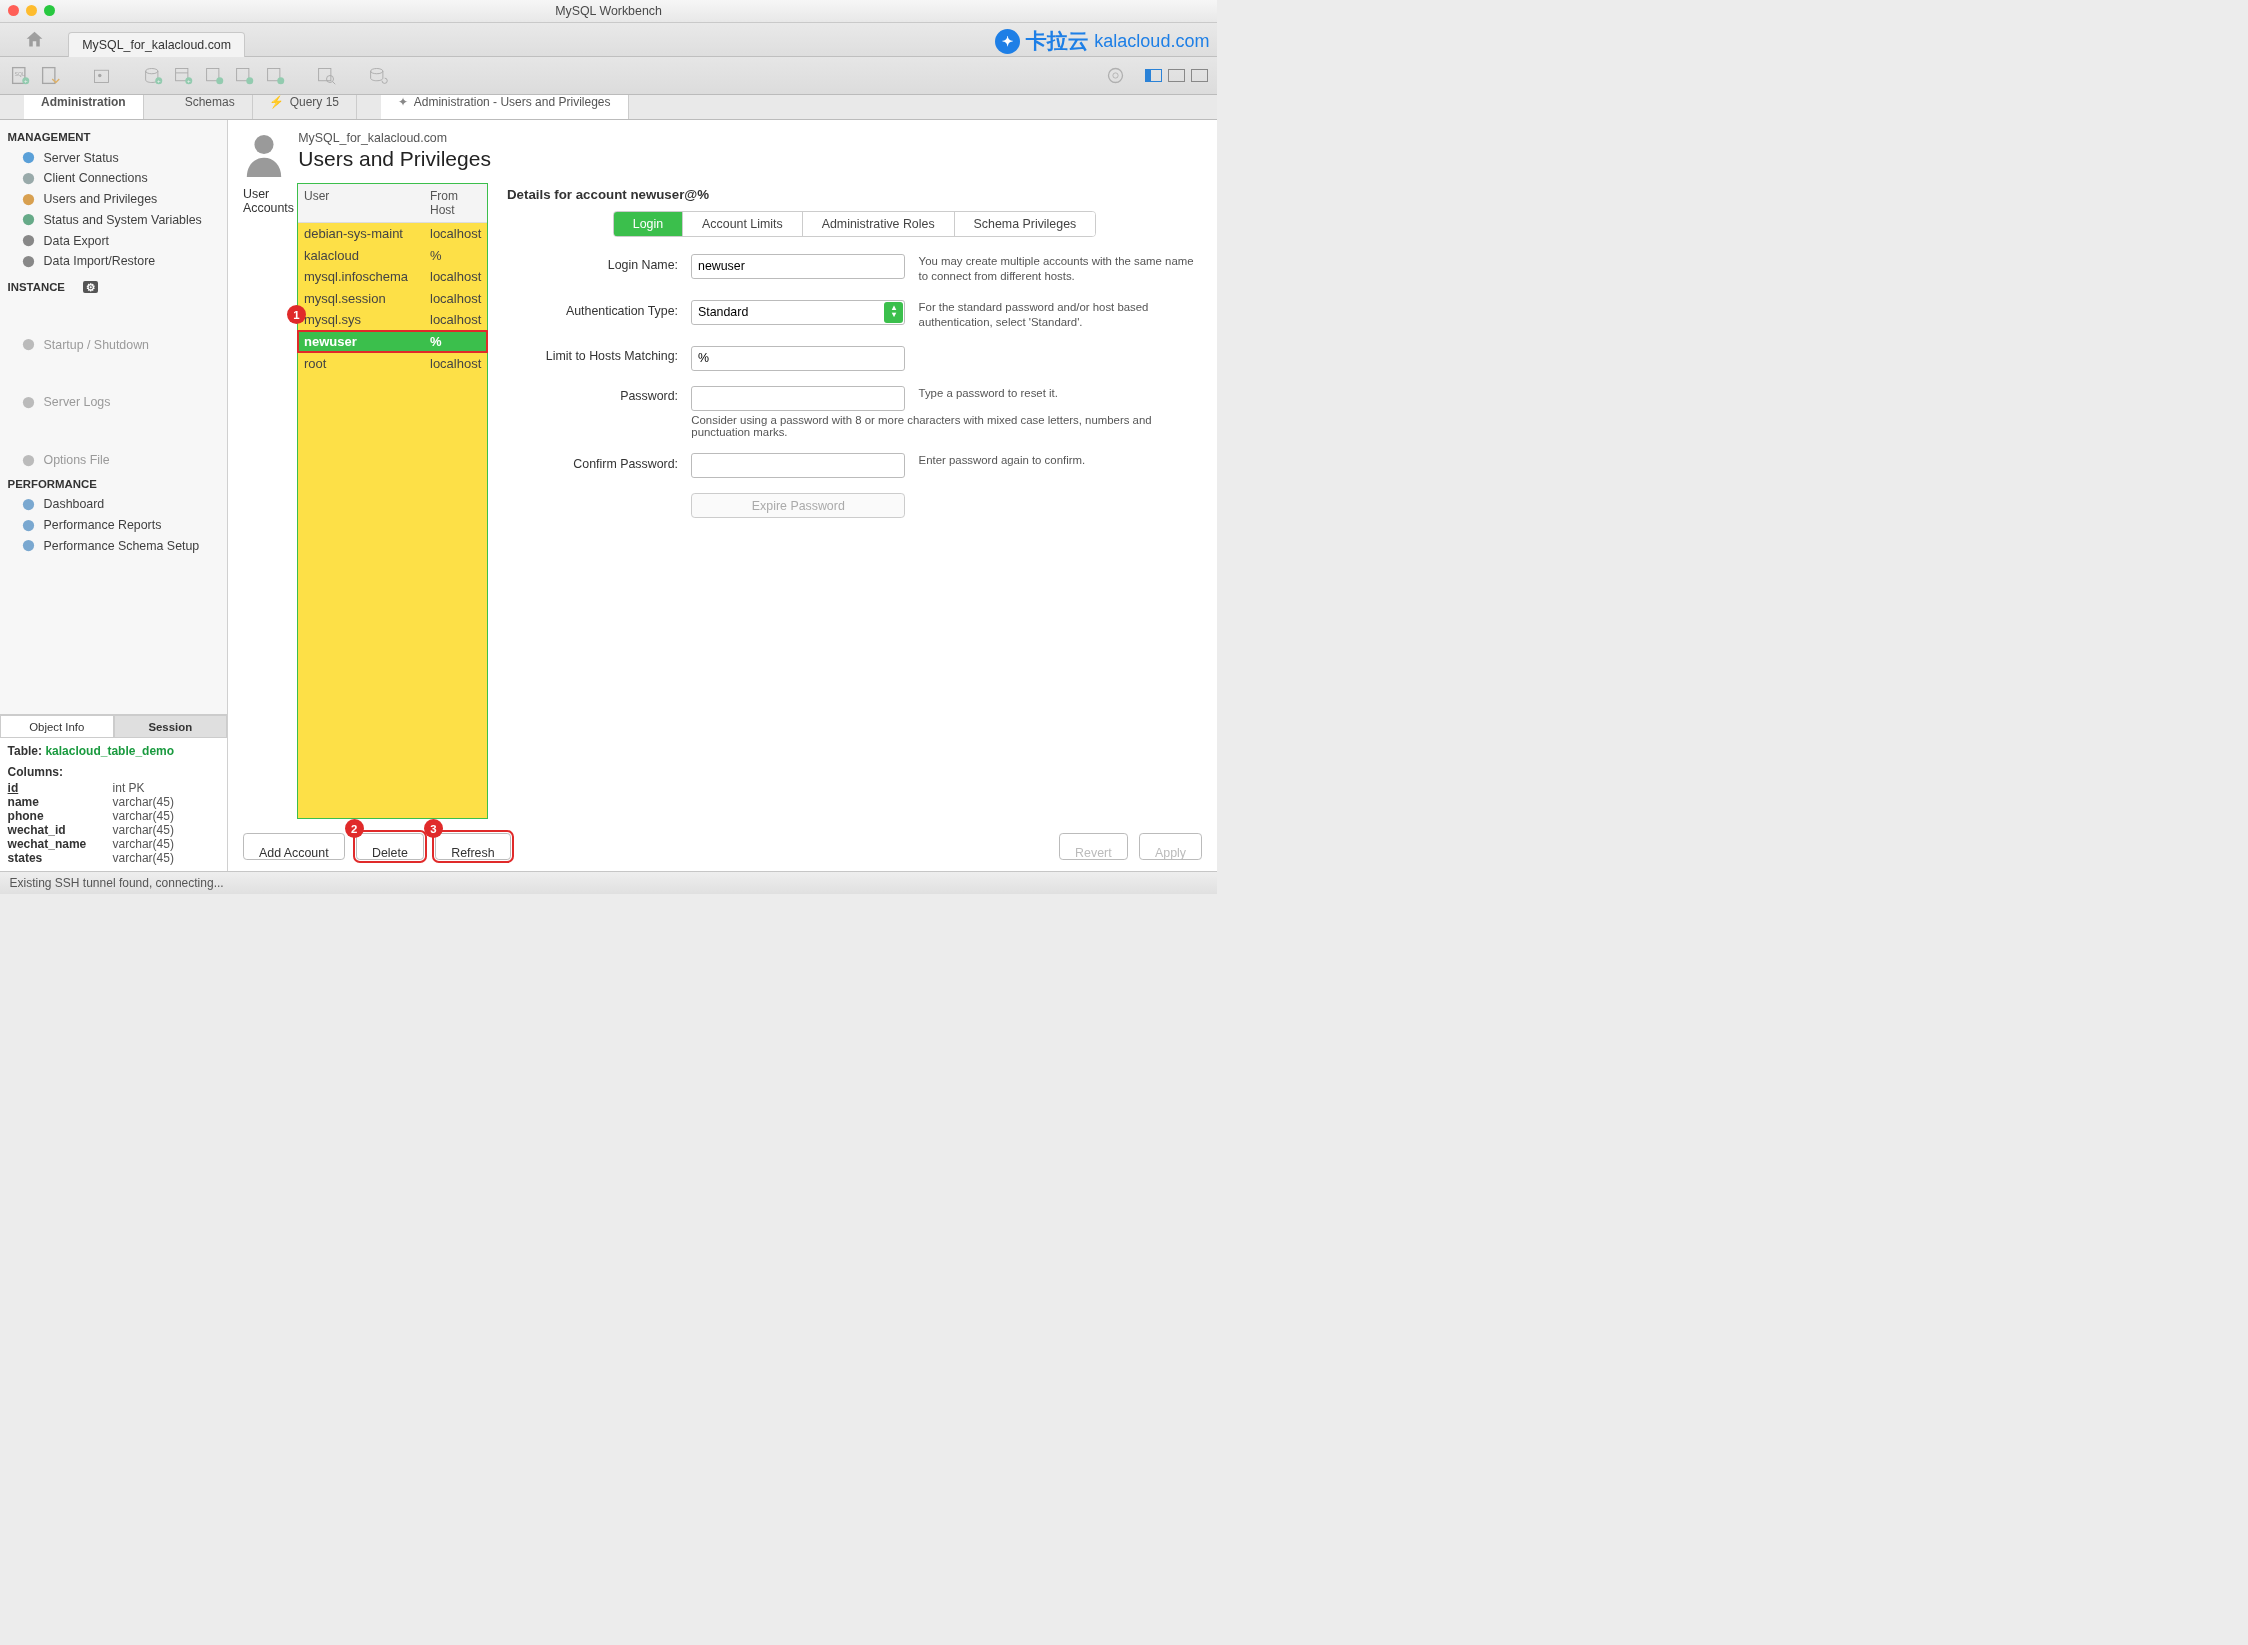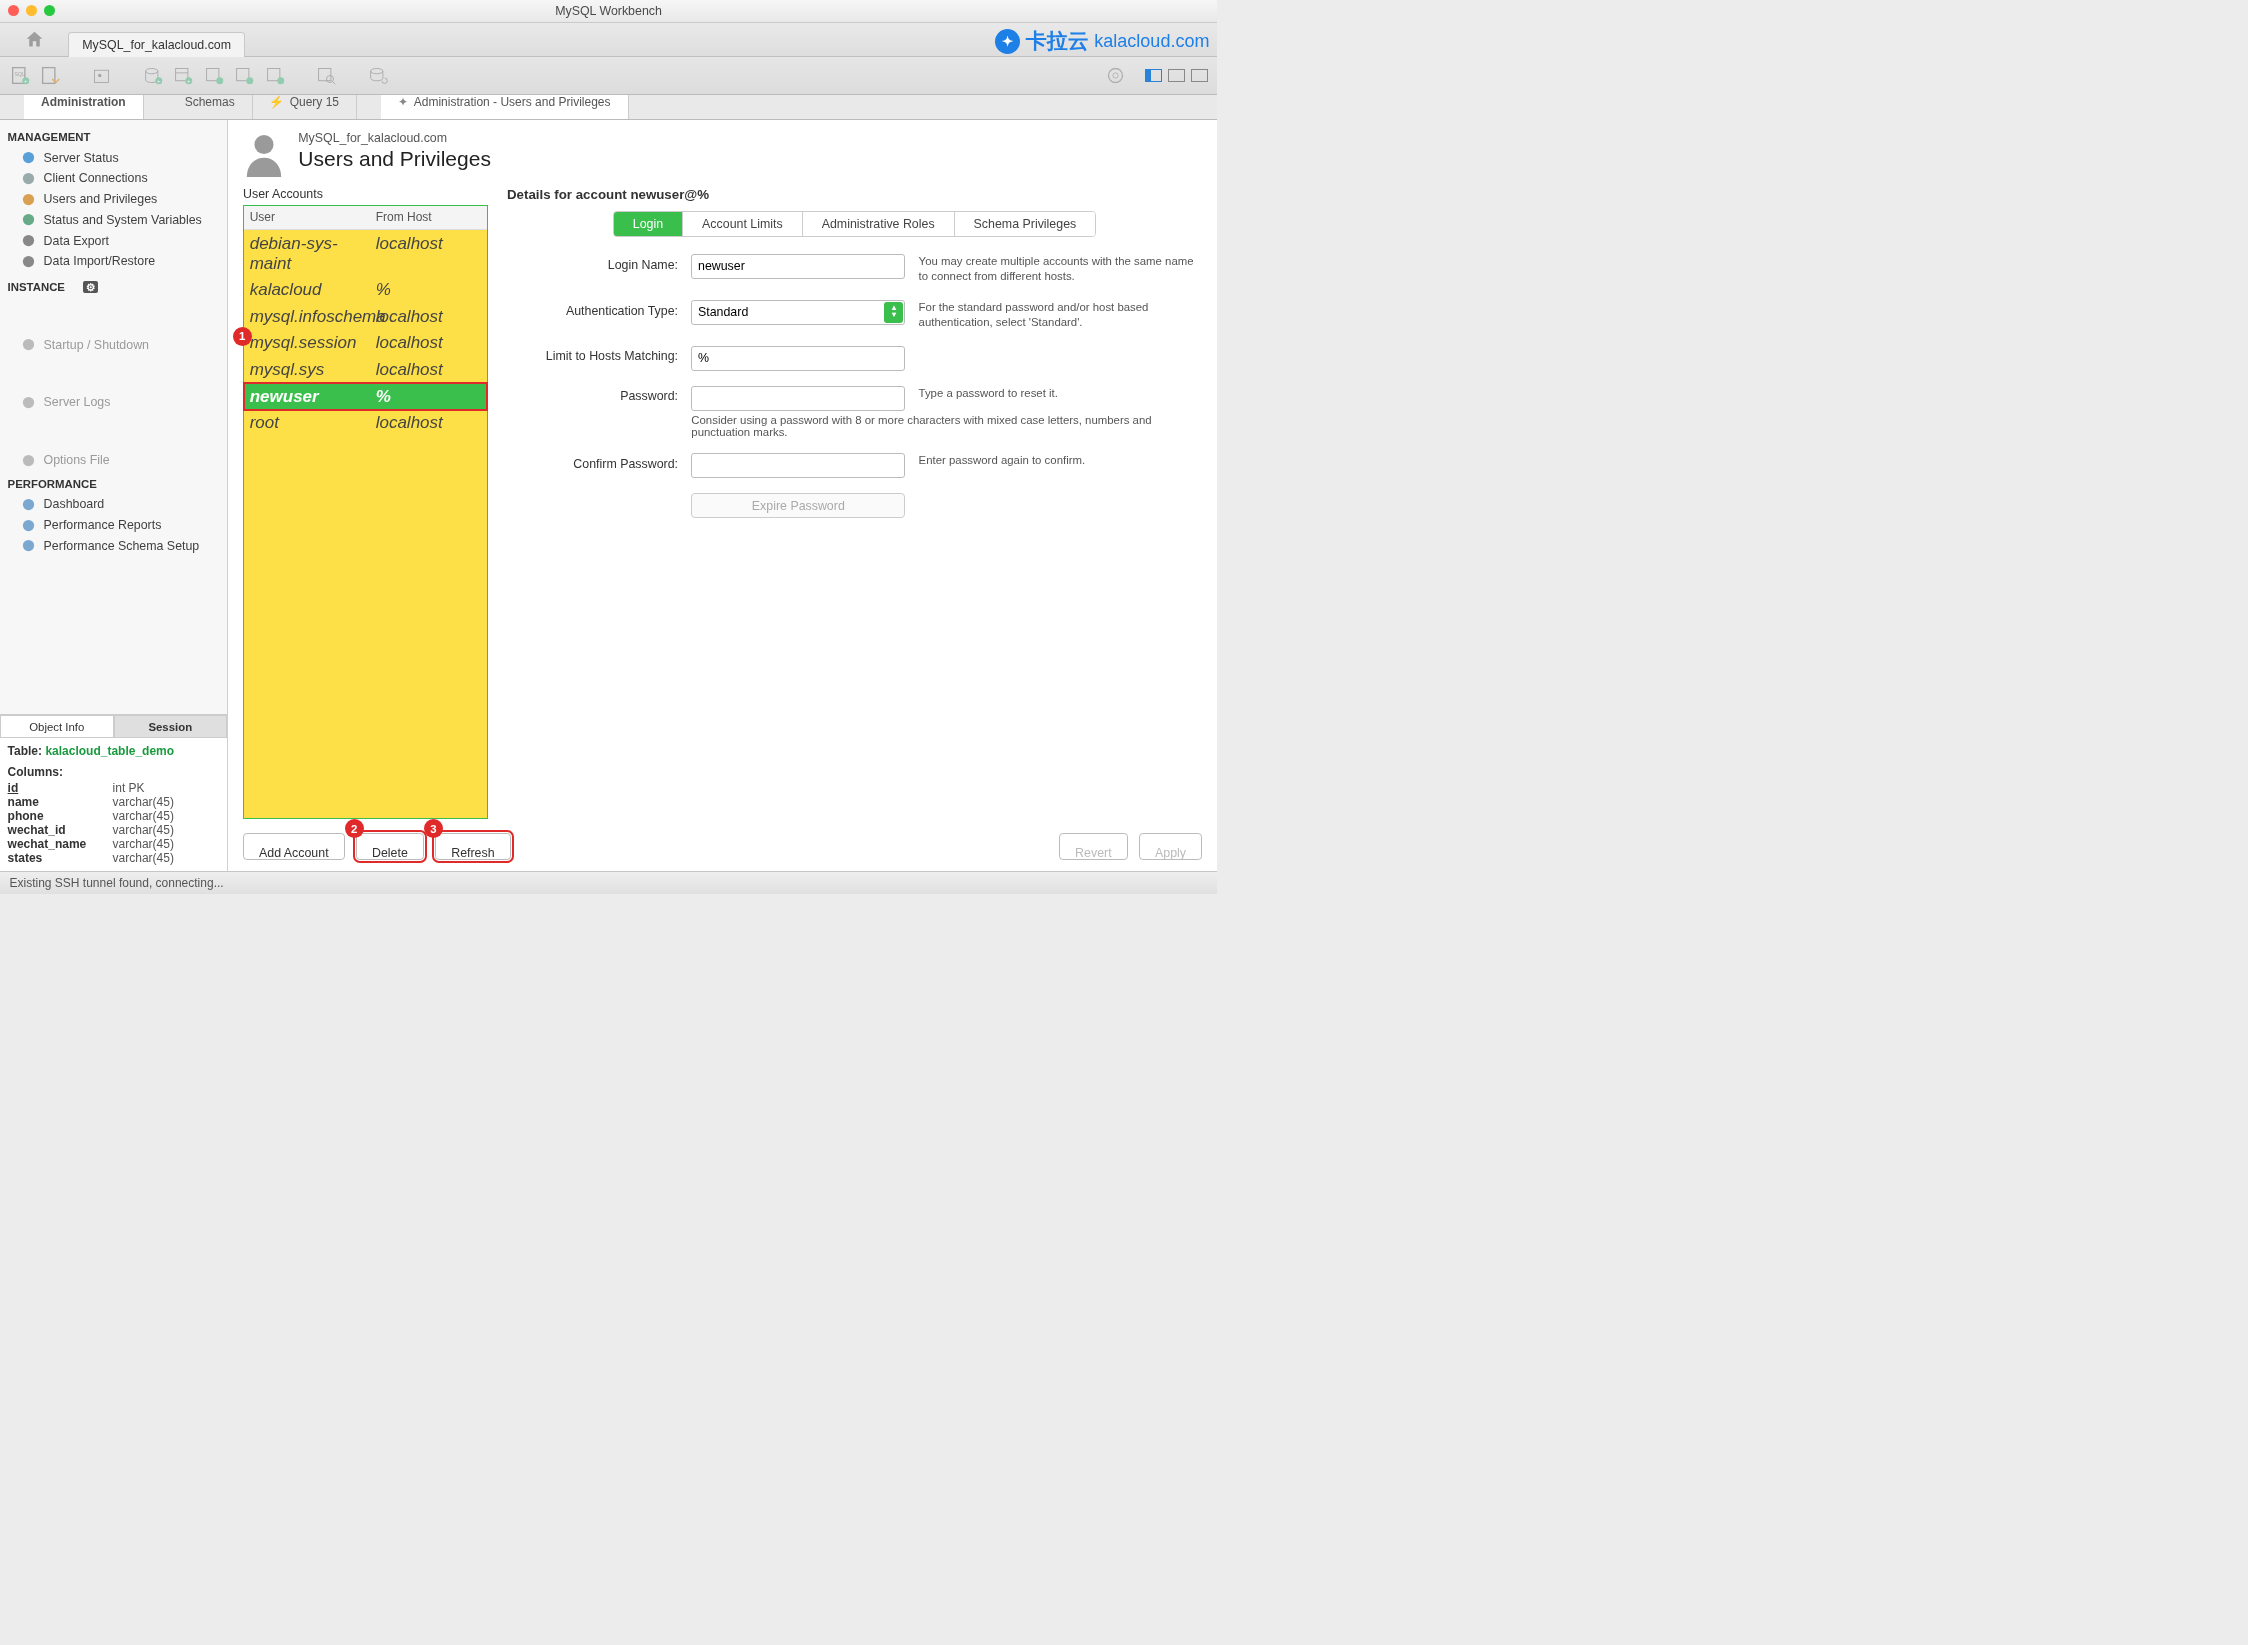--- a/index.html
+++ b/index.html
@@ -47,27 +47,27 @@
   .col-row .cn{width:105px;} .col-row .ct{color:#555;}
   .col-row .cn.u{text-decoration:underline;}
   
   .main { flex:1; background:#fff; display:flex;flex-direction:column; position:relative;}
   .main-head { display:flex; gap:13.3px; padding:11.4px 15px 5.7px; align-items:flex-start;}
   .avatar { width:42px;height:46px; }
   .mh-texts .caption{font-size:12.4px;color:#555;}
   .mh-texts h2{font-size:21px;font-weight:500;color:#222;margin-top:1.9px;}
   .main-cols{display:flex;flex:1; padding:0 15px 7.6px; gap:19px;}
   
-  .ua { width:245px; display:flex;flex-direction:column;}
+  .ua { width:245px; display:flex;flex-direction:row;}
   .ua-label{font-size:12.4px;margin:3.8px 0 3.8px;}
   .ua-list{flex:1;border:1.9px solid #3bbf4c;position:relative;background:#fde047;}
   .ua-head{display:flex;background:#f4f4f4;border-bottom:1px solid #ddd;font-size:12px;color:#555;}
   .ua-head div{padding:4.8px 5.7px;}
   .ua-head .u{width:126px;} .ua-head .h{flex:1;}
-  .ua-row{display:flex;font-size:17px;color:#444;font-style:italic;}
+  .ua-row{display:flex;font-size:13px;color:#444;}
   .ua-row div{padding:3.3px 5.7px;}
   .ua-row .u{width:126px;} .ua-row .h{flex:1;}
   .ua-row.sel{background:#3bbf4c;color:#fff;font-weight:600; outline:2.9px solid #e02a2a; outline-offset:-1.9px;}
   
   .details{flex:1;}
   .det-title{font-weight:700;font-size:13.3px;margin:3.8px 0 9.5px;}
   .tab-row{display:flex;border:1px solid #ccc;border-radius:3.8px;overflow:hidden;width:fit-content;margin:0 auto 17px;}
   .tab-btn{padding:4.8px 19px;font-size:12.4px;color:#444;background:#fff;border-right:1px solid #ccc;cursor:default;}
   .tab-btn:last-child{border-right:none;}
   .tab-btn.active{background:#3bbf4c;color:#fff;}

